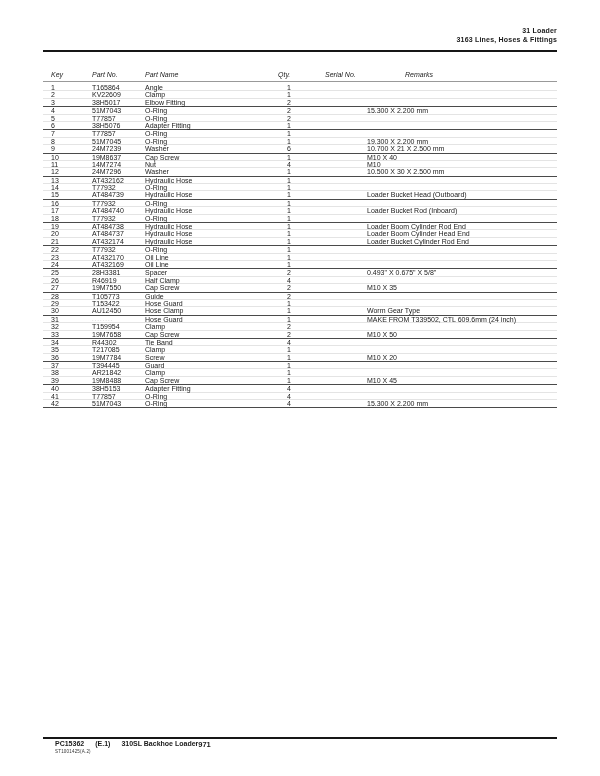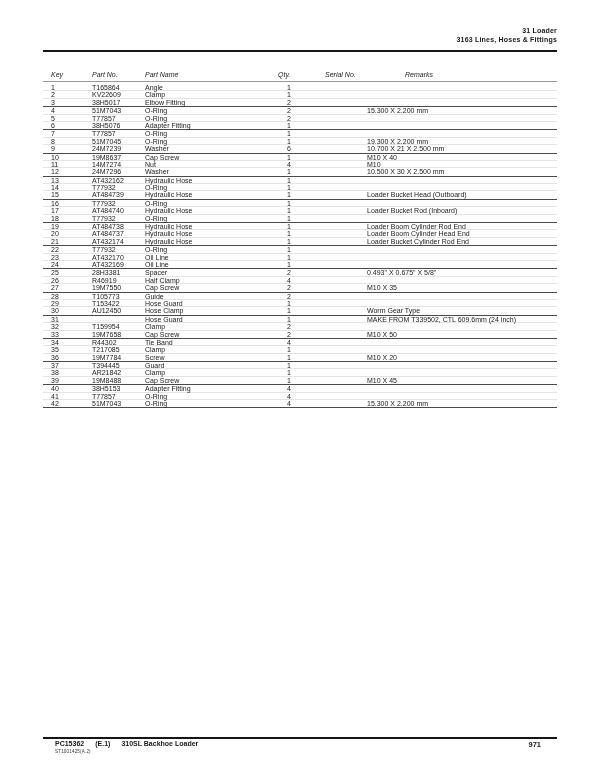--- a/index.html
+++ b/index.html
@@ -51,22 +51,22 @@
   .row .c-remarks{ }
   .cell.dotted{color:#b5b5b5; letter-spacing:1px; font-size:6px;}
   
   .row{position:relative;}
   
   .rule-bottom{
     position:absolute; left:43px; right:43px; top:737px;
     border-top:2px solid #161616;
   }
   .footer-bar{
-    position:absolute; left:43px; right:59px; top:740px;
-    display:flex; justify-content:space-between; align-items:flex-start;
+    position:absolute; left:43px; right:43px; top:740px;
+    display:flex; justify-content:flex-start; align-items:flex-start;
     font-size:7px; font-weight:bold;
   }
   .footer-left{padding-left:12px;}
   .footer-left .seg{margin-right:11px;}
   .doc-code{font-size:4.5px; font-weight:normal; color:#333; margin-top:1.5px; letter-spacing:.2px;}
   .page-num{font-size:7.5px;}
 </style>
 </head>
 <body>
 

